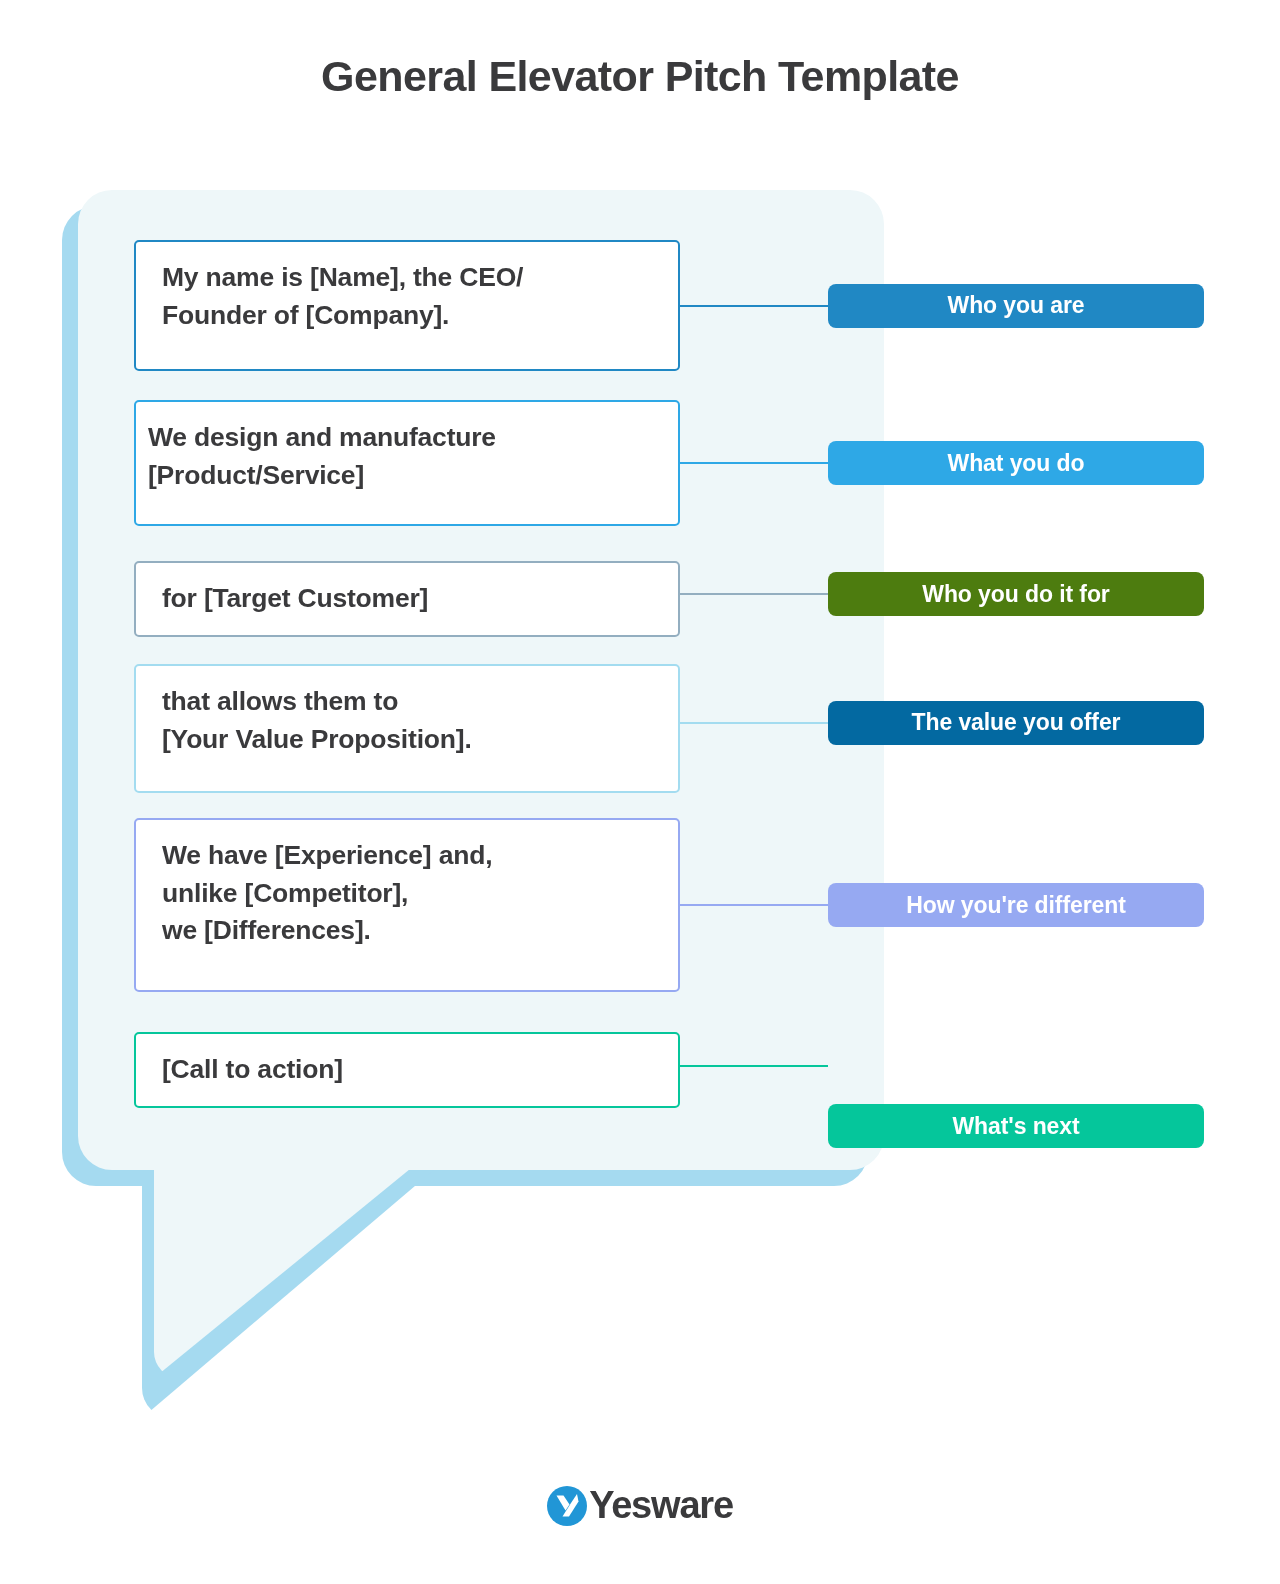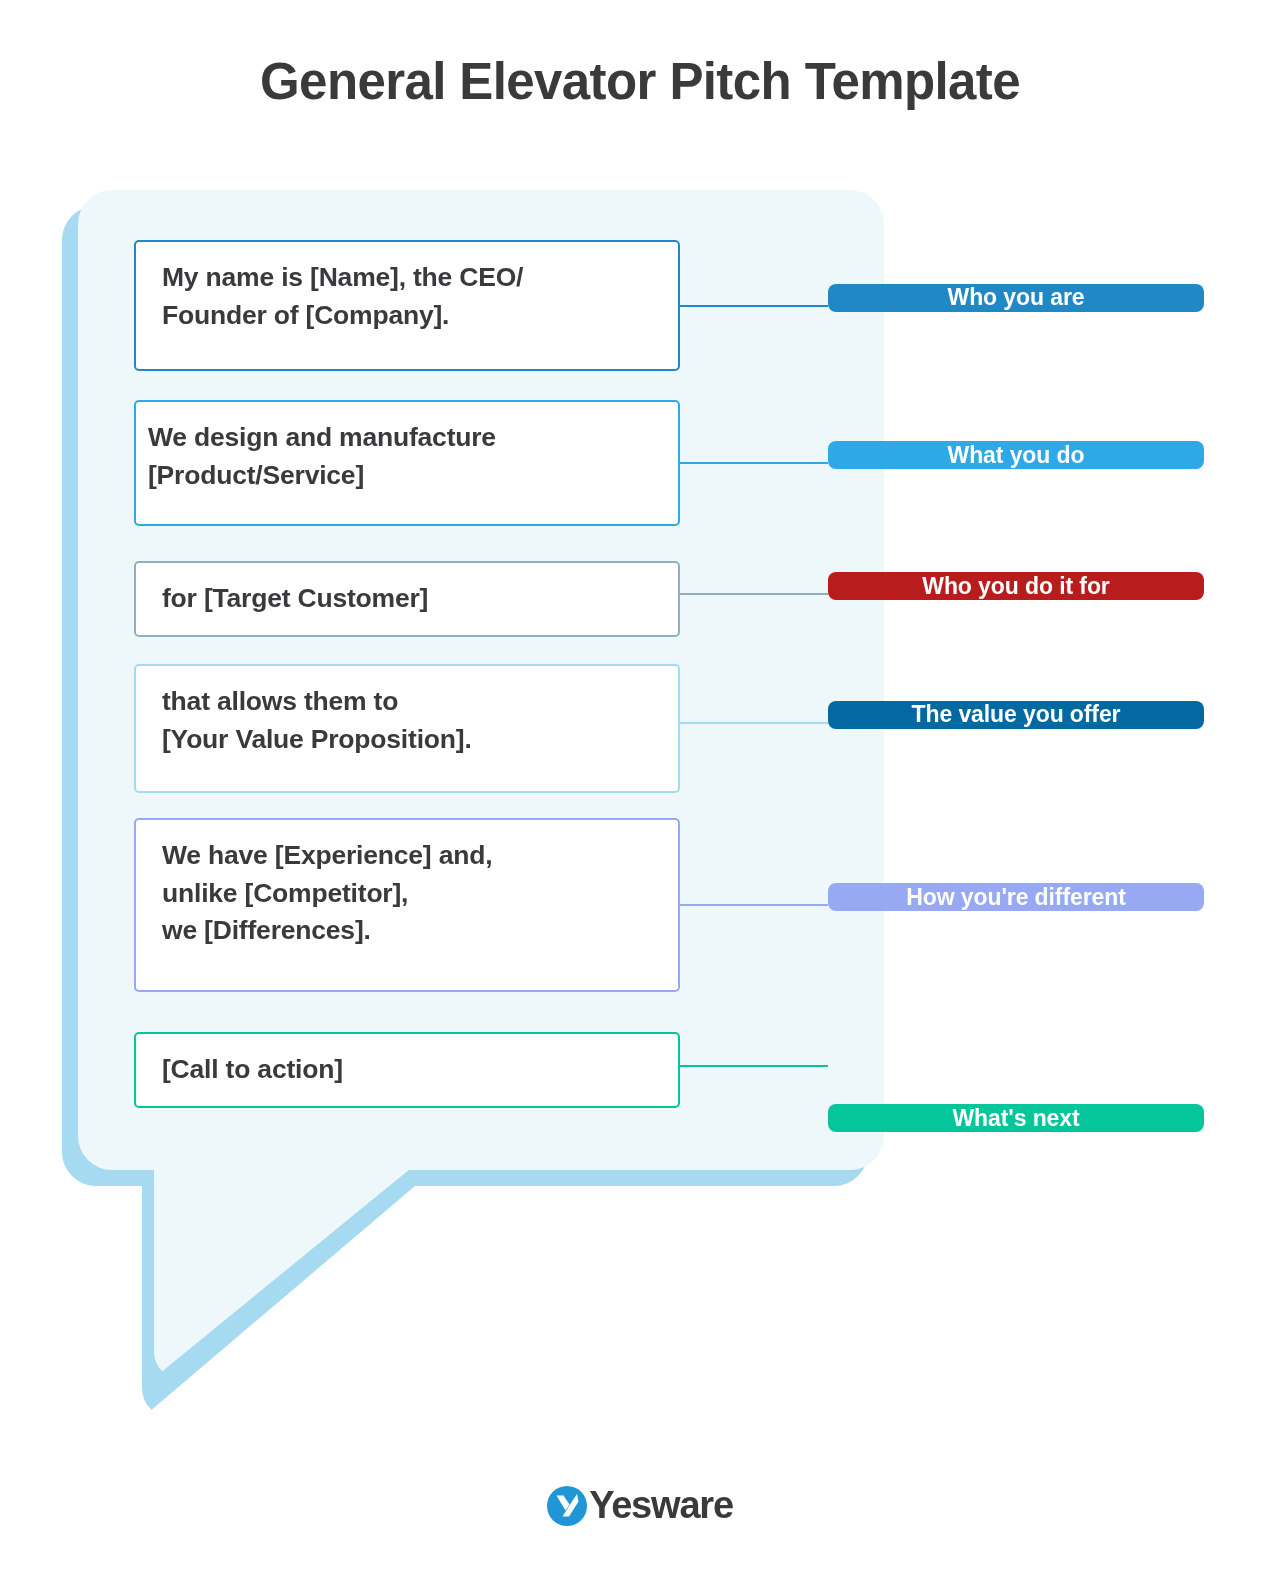--- a/index.html
+++ b/index.html
@@ -19,21 +19,21 @@
     background: #ffffff;
   }
 
   
   .title {
     position: absolute;
     top: 52px;
     left: 0;
     width: 1280px;
     text-align: center;
-    font-size: 51px;
+    font-size: 43px;
     font-weight: bold;
     letter-spacing: -0.6px;
     color: #3a3a3c;
   }
 
   
   .bubble-wrap {
     position: absolute;
     left: 62px;
     top: 190px;
@@ -130,21 +130,21 @@
     left: 680px;
     width: 148px;
     height: 2px;
     background: #999;
   }
 
   .pill {
     position: absolute;
     left: 828px;
     width: 376px;
-    height: 28px;
+    height: 44px;
     border-radius: 8px;
     color: #ffffff;
     font-size: 23px;
     font-weight: bold;
     letter-spacing: -0.1px;
     display: flex;
     align-items: center;
     justify-content: center;
     background: #888;
   }
@@ -199,21 +199,21 @@
       </div>
       <div class="row">
         <div class="stmt" style="top: 400px; min-height: 126px; border-color: rgb(46, 168, 230); white-space: pre-line; padding-left: 12px;">We design and manufacture
 [Product/Service]</div>
         <div class="connector" style="top: 462px; background: rgb(46, 168, 230);"></div>
         <div class="pill" style="top: 441px; background: rgb(46, 168, 230);">What you do</div>
       </div>
       <div class="row">
         <div class="stmt" style="top: 561px; min-height: 66px; border-color: rgb(147, 174, 192); white-space: pre-line;">for [Target Customer]</div>
         <div class="connector" style="top: 593px; background: rgb(147, 174, 192);"></div>
-        <div class="pill" style="top: 572px; background: #b91c1c;">Who you do it for</div>
+        <div class="pill" style="top: 572px; background: #4d7c0f;">Who you do it for</div>
       </div>
       <div class="row">
         <div class="stmt" style="top: 664px; min-height: 129px; border-color: rgb(163, 220, 240); white-space: pre-line;">that allows them to
 [Your Value Proposition].</div>
         <div class="connector" style="top: 721.5px; background: rgb(163, 220, 240);"></div>
         <div class="pill" style="top: 700.5px; background: #0369a1;">The value you offer</div>
       </div>
       <div class="row">
         <div class="stmt" style="top: 818px; min-height: 174px; border-color: rgb(150, 169, 242); white-space: pre-line;">We have [Experience] and,
 unlike [Competitor],

